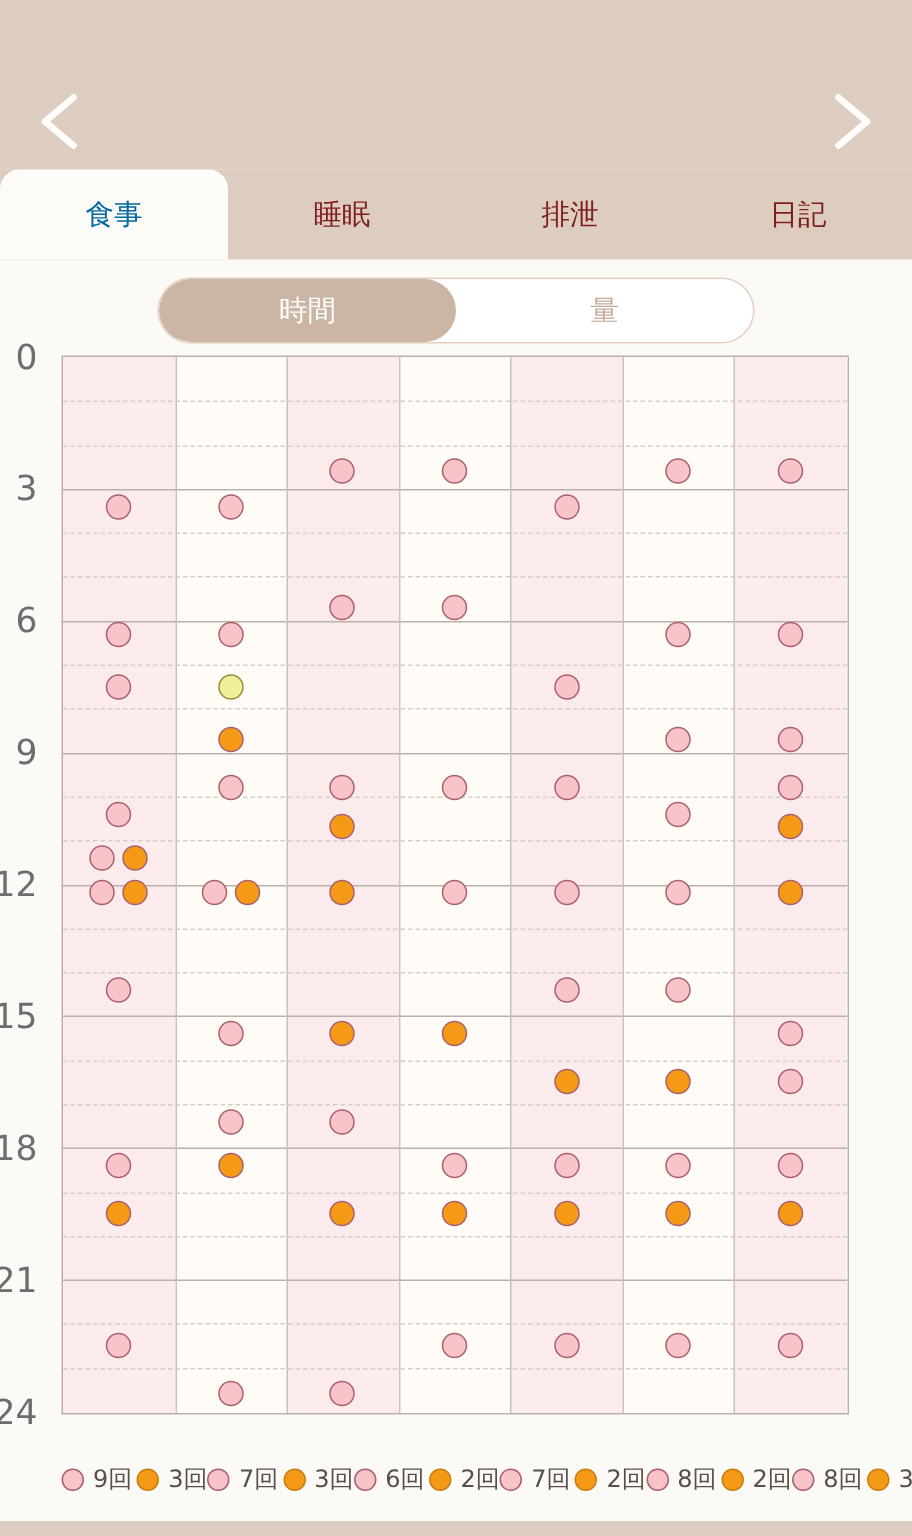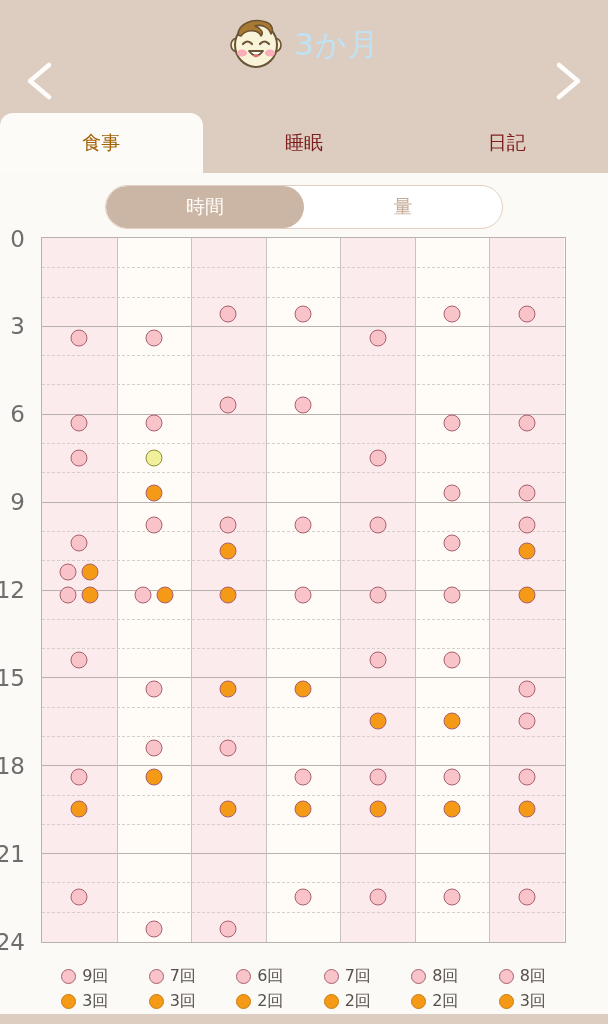--- a/index.html
+++ b/index.html
@@ -75,21 +75,21 @@
     justify-content: center;
     font-size: 19px;
     color: #7f1d1d;
     cursor: pointer;
     position: relative;
     font-family: "DejaVu Sans", sans-serif;
   }
 
   .tab.active {
     background: #fdfbf8;
-    color: #a16207;
+    color: #0369a1;
     border-top-left-radius: 13px;
     border-top-right-radius: 13px;
     text-align: center;
   }
 
   
   #segmented {
     position: absolute;
     left: 105px; top: 185px;
     width: 398px; height: 44px;
@@ -180,23 +180,23 @@
   #legend {
     position: absolute;
     left: 41px; top: 960px;
     width: 525px;
     height: 52px;
     display: flex;
   }
   .legend-col {
     flex: 1 1 0;
     display: flex;
-    flex-direction: column;
+    flex-direction: row;
     align-items: center;
-    justify-content: flex-end;
+    justify-content: center;
     gap: 3px;
   }
   .legend-row {
     display: flex;
     align-items: center;
     gap: 6px;
     height: 22px;
   }
   .legend-swatch {
     width: 15px; height: 15px;
@@ -217,54 +217,42 @@
     left: 0; top: 1014px;
     width: 608px; height: 10px;
     background: #dccdc0;
   }
 </style>
 </head>
 <body>
 
 <div id="header">
 
-  <div id="title-row">
-    <svg id="baby-avatar" viewBox="0 0 56 54">
-      <ellipse cx="8" cy="28" rx="5" ry="6.5" fill="#f7f0d2" stroke="#6b5434" stroke-width="1.6"></ellipse>
-      <ellipse cx="48" cy="28" rx="5" ry="6.5" fill="#f7f0d2" stroke="#6b5434" stroke-width="1.6"></ellipse>
-      <ellipse cx="28" cy="28" rx="21" ry="22" fill="#f9f3da" stroke="#6b5434" stroke-width="2"></ellipse>
-      <path d="M10 18 C10 6, 26 1, 38 5 C44 7, 46 13, 43 17 C41 10, 33 7, 27 9 C33 11, 36 16, 33 19 C30 12, 18 12, 13 19 Z" fill="#a97832" stroke="#6b5434" stroke-width="1.6" stroke-linejoin="round"></path>
-      <path d="M15 27 q4.5 -5 9 0" fill="none" stroke="#6b5434" stroke-width="2.2" stroke-linecap="round"></path>
-      <path d="M32 27 q4.5 -5 9 0" fill="none" stroke="#6b5434" stroke-width="2.2" stroke-linecap="round"></path>
-      <ellipse cx="14" cy="36" rx="5" ry="3.6" fill="#f9aeb9"></ellipse>
-      <ellipse cx="42" cy="36" rx="5" ry="3.6" fill="#f9aeb9"></ellipse>
-      <path d="M21 34 q7 9 14 0 z" fill="#ffffff" stroke="#6b5434" stroke-width="1.8" stroke-linejoin="round"></path>
-      <path d="M24 38 q4 4.5 8 0 z" fill="#e8656f"></path>
-    </svg>
-    <div id="age-label">3か月</div>
-  </div>
 
   <div id="nav-prev" class="nav-arrow">
     <svg viewBox="0 0 46 46">
         <path d="M31 7 L12 23 L31 39" fill="none" stroke="#fffdfb" stroke-width="4.5" stroke-linecap="round" stroke-linejoin="round"></path>
       </svg>
   </div>
   <div id="nav-next" class="nav-arrow">
     <svg viewBox="0 0 46 46">
         <path d="M15 7 L34 23 L15 39" fill="none" stroke="#fffdfb" stroke-width="4.5" stroke-linecap="round" stroke-linejoin="round"></path>
       </svg>
   </div>
 </div>
 
 <div id="tabbar">
     <div class="tab active">
       <span>食事</span>
     </div>
     <div class="tab">
       <span>睡眠</span>
+    </div>
+    <div class="tab">
+      <span>排泄</span>
     </div>
     <div class="tab">
       <span>日記</span>
     </div>
   </div>
 
 <div id="segmented">
     <div class="seg active">
       <span>時間</span>
     </div>

